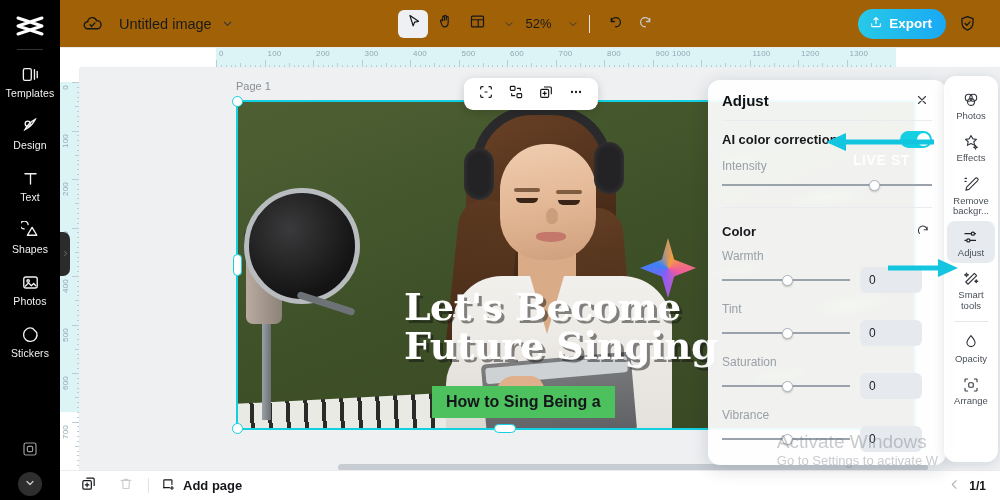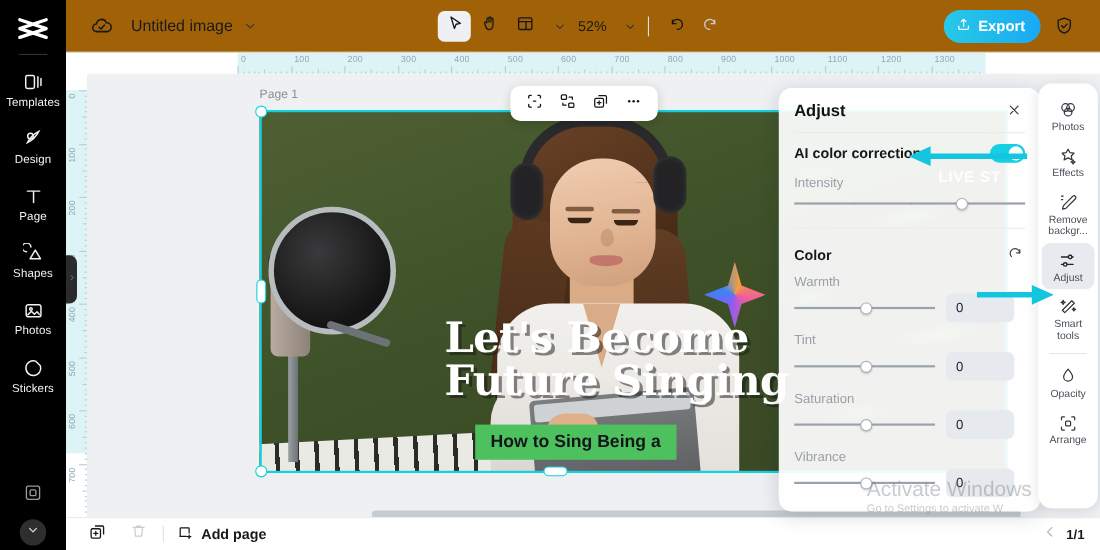--- a/index.html
+++ b/index.html
@@ -294,21 +294,21 @@
   .bb-add { display:flex; align-items:center; gap: 7px; cursor:pointer; margin-left: 4px; }
   .bb-add span { font-size: 13px; font-weight:700; color:#16181c; }
   .bb-right { margin-left:auto; display:flex; align-items:center; gap: 8px; padding-right: 14px; }
   .bb-page { font-size: 12px; font-weight:700; color:#16181c; }
 
   
   #watermark {
     position:absolute; right: 62px; bottom: 32px; text-align:left; z-index: 58; pointer-events:none;
   }
   #watermark .wm1 { font-size: 19px; color: rgba(105,112,120,.36); line-height:1.18; }
-  #watermark .wm2 { font-size: 10px; color: rgba(105,112,120,.36); }
+  #watermark .wm2 { font-size: 13px; color: rgba(105,112,120,.36); }
 </style>
 </head>
 <body>
 
 <div id="app">
 
   <div id="left-rail">
     <div class="logo-wrap">
       <svg width="30" height="22" viewBox="0 0 30 22" fill="none">
         <path d="M3 3 L27 11 L3 19 M27 3 L3 11 L27 19" stroke="#fff" stroke-width="3" stroke-linecap="round" stroke-linejoin="round"></path>
@@ -336,21 +336,21 @@
       <span class="ri-lbl">Design</span>
     </div>
 
 
     <div class="rail-item">
       <span class="ri-ico">
         <svg width="19" height="19" viewBox="0 0 24 24" fill="none" stroke="#f2f2f2" stroke-width="1.7" stroke-linecap="round">
           <path d="M5 6h14M12 6v13"></path>
         </svg>
       </span>
-      <span class="ri-lbl">Page</span>
+      <span class="ri-lbl">Text</span>
     </div>
 
     <div class="rail-item">
       <span class="ri-ico">
         <svg width="19" height="19" viewBox="0 0 24 24" fill="none" stroke="#f2f2f2" stroke-width="1.7">
           <path d="M9 4.5A5 5 0 104 10" stroke-linecap="round"></path>
             <path d="M14 8l6 10H8z" stroke-linejoin="round"></path>
         </svg>
       </span>
       <span class="ri-lbl">Shapes</span>
@@ -603,21 +603,21 @@
       <div class="rh-tick" style="left: 641px; height: 7px;"></div>
       <div class="rh-tick" style="left: 645.85px; height: 2px;"></div>
       <div class="rh-tick" style="left: 650.7px; height: 2px;"></div>
       <div class="rh-tick" style="left: 655.55px; height: 2px;"></div>
       <div class="rh-tick" style="left: 660.4px; height: 2px;"></div>
       <div class="rh-tick" style="left: 665.25px; height: 4px;"></div>
       <div class="rh-tick" style="left: 670.1px; height: 2px;"></div>
       <div class="rh-tick" style="left: 674.95px; height: 2px;"></div>
       <div class="rh-tick" style="left: 679.8px; height: 2px;"></div>
       <div class="rh-tick" style="left: 684.65px; height: 2px;"></div>
-      <div class="rh-lab" style="left: 644px;">1000</div>
+      <div class="rh-lab" style="left: 612px;">1000</div>
       <div class="rh-tick" style="left: 689.5px; height: 7px;"></div>
       <div class="rh-tick" style="left: 694.35px; height: 2px;"></div>
       <div class="rh-tick" style="left: 699.2px; height: 2px;"></div>
       <div class="rh-tick" style="left: 704.05px; height: 2px;"></div>
       <div class="rh-tick" style="left: 708.9px; height: 2px;"></div>
       <div class="rh-tick" style="left: 713.75px; height: 4px;"></div>
       <div class="rh-tick" style="left: 718.6px; height: 2px;"></div>
       <div class="rh-tick" style="left: 723.45px; height: 2px;"></div>
       <div class="rh-tick" style="left: 728.3px; height: 2px;"></div>
       <div class="rh-tick" style="left: 733.15px; height: 2px;"></div>

